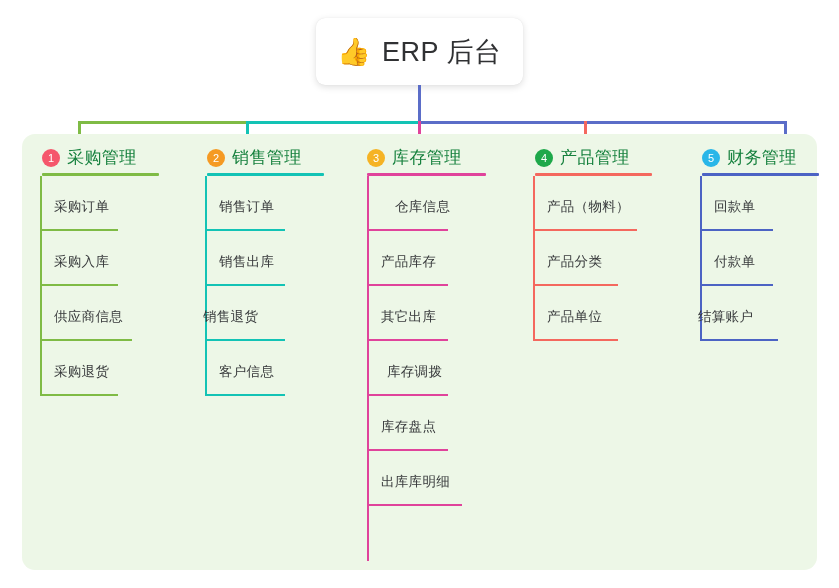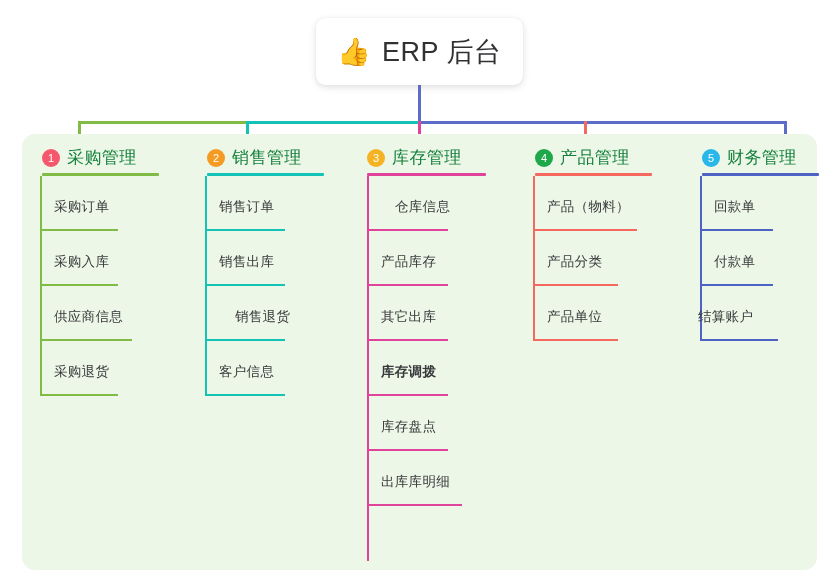--- a/index.html
+++ b/index.html
@@ -216,21 +216,21 @@
         <div class="items">
           <div class="item">
             <span class="item-label" style="left: 32px;">销售订单</span>
             <div class="item-underline" style="left: 18px; width: 80px; background: rgb(19, 195, 181);"></div>
           </div>
           <div class="item">
             <span class="item-label" style="left: 32px;">销售出库</span>
             <div class="item-underline" style="left: 18px; width: 80px; background: rgb(19, 195, 181);"></div>
           </div>
           <div class="item">
-            <span class="item-label" style="left: 48px;">销售退货</span>
+            <span class="item-label" style="left: 16px;">销售退货</span>
             <div class="item-underline" style="left: 18px; width: 80px; background: rgb(19, 195, 181);"></div>
           </div>
           <div class="item">
             <span class="item-label" style="left: 32px;">客户信息</span>
             <div class="item-underline" style="left: 18px; width: 80px; background: rgb(19, 195, 181);"></div>
           </div>
         </div>
       </div>
       <div class="column" style="position: absolute; left: 325px; top: 0px; width: 168px;">
         <div class="col-header">
@@ -246,21 +246,21 @@
           </div>
           <div class="item">
             <span class="item-label" style="left: 34px;">产品库存</span>
             <div class="item-underline" style="left: 20px; width: 81px; background: rgb(224, 67, 155);"></div>
           </div>
           <div class="item">
             <span class="item-label" style="left: 34px;">其它出库</span>
             <div class="item-underline" style="left: 20px; width: 81px; background: rgb(224, 67, 155);"></div>
           </div>
           <div class="item">
-            <span class="item-label" style="left: 34px; font-weight: bold;">库存调拨</span>
+            <span class="item-label" style="left: 40px;">库存调拨</span>
             <div class="item-underline" style="left: 20px; width: 81px; background: rgb(224, 67, 155);"></div>
           </div>
           <div class="item">
             <span class="item-label" style="left: 34px;">库存盘点</span>
             <div class="item-underline" style="left: 20px; width: 81px; background: rgb(224, 67, 155);"></div>
           </div>
           <div class="item">
             <span class="item-label" style="left: 34px; text-align: center;">出库库明细</span>
             <div class="item-underline" style="left: 20px; width: 95px; background: rgb(224, 67, 155);"></div>
           </div>

